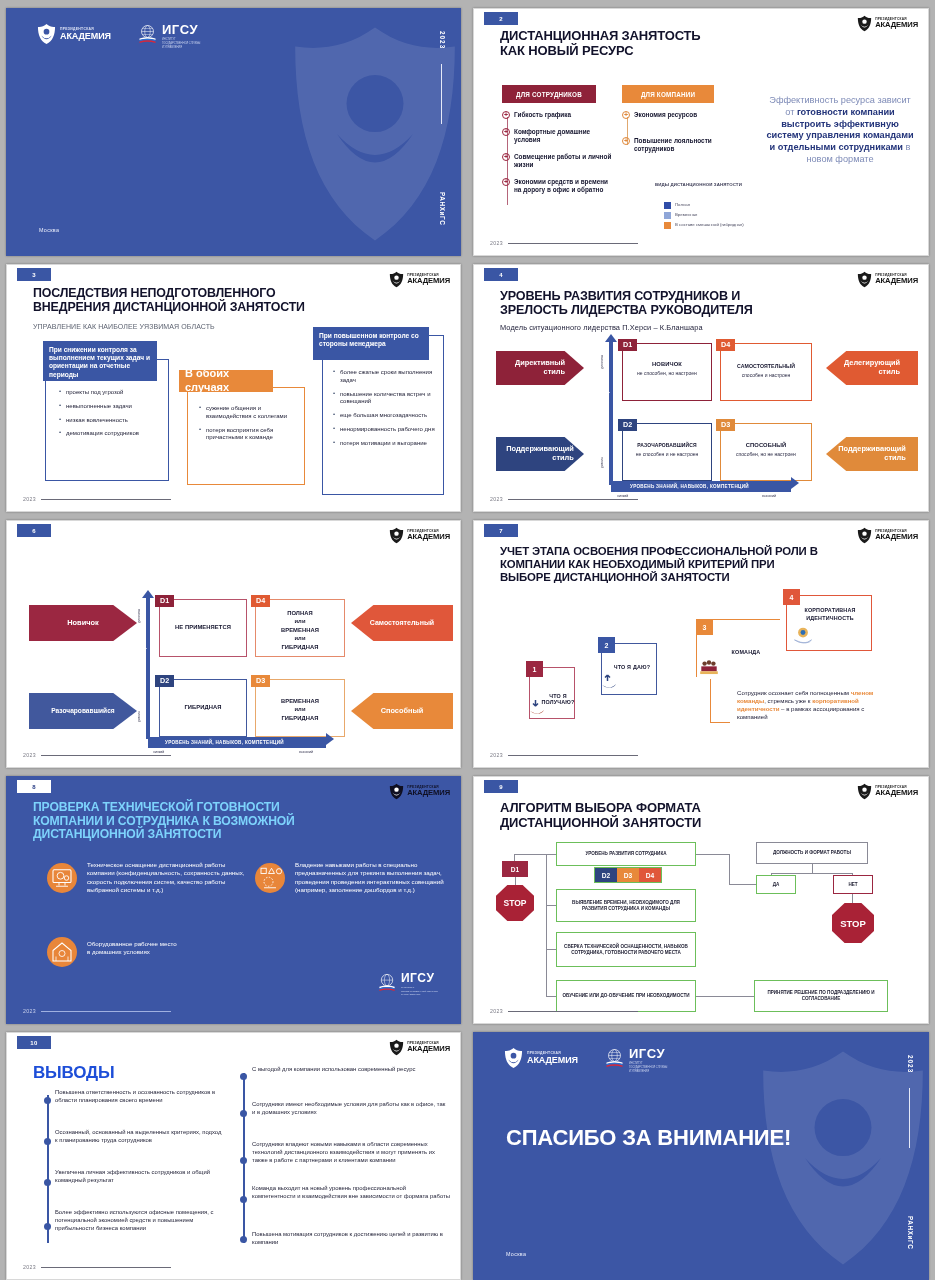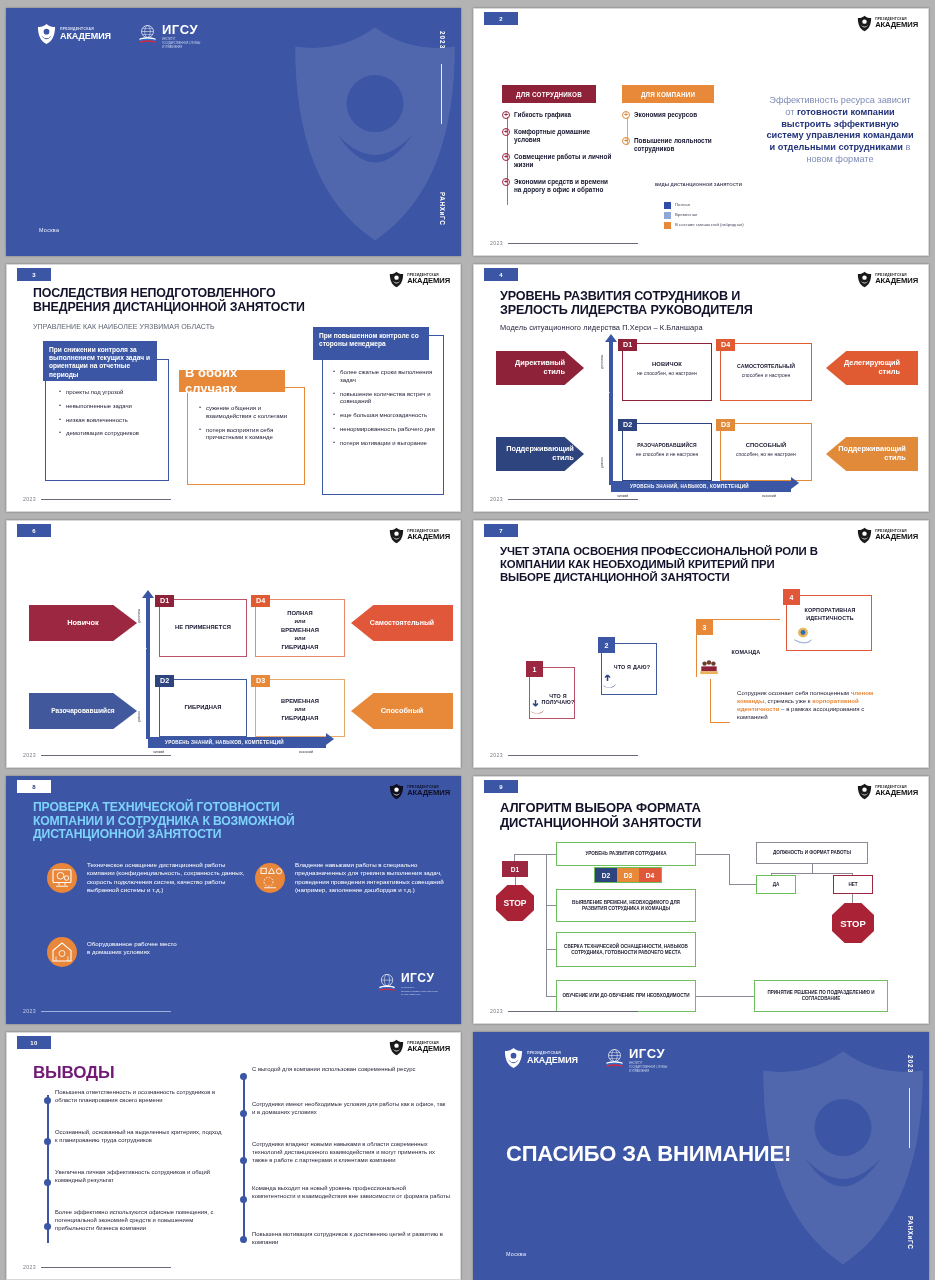--- a/index.html
+++ b/index.html
@@ -88,21 +88,21 @@
     color: #fff; letter-spacing: 1px;
   }
   .side-rule { position: absolute; right: 18px; top: 55px; width: 1px; height: 60px; background: #e6eaf8; }
   .side-org {
     position: absolute; right: 14px; bottom: 30px;
     writing-mode: vertical-rl; font-size: 6.4px; font-weight: bold;
     color: #fff; letter-spacing: .6px;
   }
   .city { position: absolute; left: 32px; bottom: 22px; font-size: 5.4px; color: #e9edfb; letter-spacing:.3px; }
   .thanks {
-    position: absolute; left: 32px; top: 108px;
+    position: absolute; left: 32px; top: 92px;
     font-size: 22px; font-weight: 900; color: #fff; letter-spacing: -.2px;
   }
   .watermark {
     position: absolute; right: -10px; top: 10px; width: 190px; height: 230px;
     opacity: .10;
   }
   .watermark svg { width:100%; height:100%; }
 
   
   .pillbar { position:absolute; color:#fff; font-size:6.3px; font-weight:bold; letter-spacing:.2px;
@@ -167,21 +167,21 @@
   .fbox.gray { border-color:#8a8a96; }
   .fbox.red { border-color:#9b2741; }
   .fline { position:absolute; background:#8a8a96; }
   .dtag { position:absolute; color:#fff; font-size:6.6px; font-weight:900;
           display:flex; align-items:center; justify-content:center; }
   .stopsign { position:absolute; background:#a92236; color:#fff; font-weight:900;
               display:flex; align-items:center; justify-content:center;
               clip-path: polygon(30% 0,70% 0,100% 30%,100% 70%,70% 100%,30% 100%,0 70%,0 30%); }
 
   
-  .s10-title { position:absolute; left:26px; top:30px; font-size:17px; font-weight:900; color:#701a75; letter-spacing:-.2px; }
+  .s10-title { position:absolute; left:26px; top:30px; font-size:17px; font-weight:900; color:#1d4ed8; letter-spacing:-.2px; }
   .tl { position:absolute; width:1.5px; background:#3a56a4; }
   .tlitem { position:absolute; font-size:5.9px; color:#1d1d33; line-height:1.35; }
   .tldot { position:absolute; width:7px; height:7px; border-radius:50%; background:#3a56a4; }
 </style>
 </head>
 <body>
 
 <div class="deck">
 
   <div class="slide-cell">
@@ -242,20 +242,22 @@
               <path d="M20 2 C25 7 33 9 38 8 C38 24 33 38 20 44 C7 38 2 24 2 8 C7 9 15 7 20 2Z" fill="#1a1a1a"></path>
               <circle cx="20" cy="18" r="6" fill="#fff"></circle>
               <path d="M9 26 q11 12 22 0 q-11 16 -22 0z" fill="#fff"></path>
             </svg>
       </span>
       <span class="ltext">
         <div class="l1">ПРЕЗИДЕНТСКАЯ</div>
         <div class="l2">АКАДЕМИЯ</div>
       </span>
     </div>
+    <div class="slide-title" style="top:20px;white-space:pre-line;font-size:13px;">ДИСТАНЦИОННАЯ ЗАНЯТОСТЬ
+КАК НОВЫЙ РЕСУРС</div>
 
     <div class="pillbar" style="left:28px;top:76px;width:94px;height:18px;background:#8e2239;">ДЛЯ СОТРУДНИКОВ</div>
     <div class="pillbar" style="left:148px;top:76px;width:92px;height:18px;background:#e8893a;">ДЛЯ КОМПАНИИ</div>
 
     <div class="s2-connector" style="left:32.5px;top:108px;height:88px;"></div>
     <div class="s2-list" style="left:28px;top:102px;width:110px;">
       <div class="s2-item">
             <span class="plusmark">+</span>
             <span>Гибкость графика</span>
           </div>
@@ -333,21 +335,21 @@
     <div class="bodybox" style="left:38px;top:94px;width:124px;height:122px;"></div>
     <div class="hdrbox" style="left:36px;top:76px;width:114px;height:40px;background:#3a56a4;">При снижении контроля за выполнением текущих задач и ориентации на отчетные периоды</div>
     <ul class="bullets" style="position:absolute;left:52px;top:124px;width:104px;">
       <li>проекты под угрозой</li>
       <li>невыполненные задачи</li>
       <li>низкая вовлеченность</li>
       <li>демотивация сотрудников</li>
     </ul>
 
     <div class="bodybox" style="left:180px;top:122px;width:118px;height:98px;border-color:#e8893a;"></div>
-    <div class="hdrbox" style="left:172px;top:105px;width:106px;height:22px;background:#e8893a;font-size:13px;display:flex;align-items:center;">В обоих случаях</div>
+    <div class="hdrbox" style="left:172px;top:105px;width:94px;height:22px;background:#e8893a;font-size:11px;display:flex;align-items:center;">В обоих случаях</div>
     <ul class="bullets" style="position:absolute;left:192px;top:140px;width:98px;">
       <li>сужение общения и взаимодействия с коллегами</li>
       <li>потеря восприятия себя причастными к команде</li>
     </ul>
 
     <div class="bodybox" style="left:315px;top:70px;width:122px;height:160px;"></div>
     <div class="hdrbox" style="left:306px;top:62px;width:116px;height:33px;background:#3a56a4;">При повышенном контроле со стороны менеджера</div>
     <ul class="bullets" style="position:absolute;left:326px;top:104px;width:106px;">
       <li>более  сжатые  сроки выполнения задач</li>
       <li>повышение количества встреч и совещаний</li>

